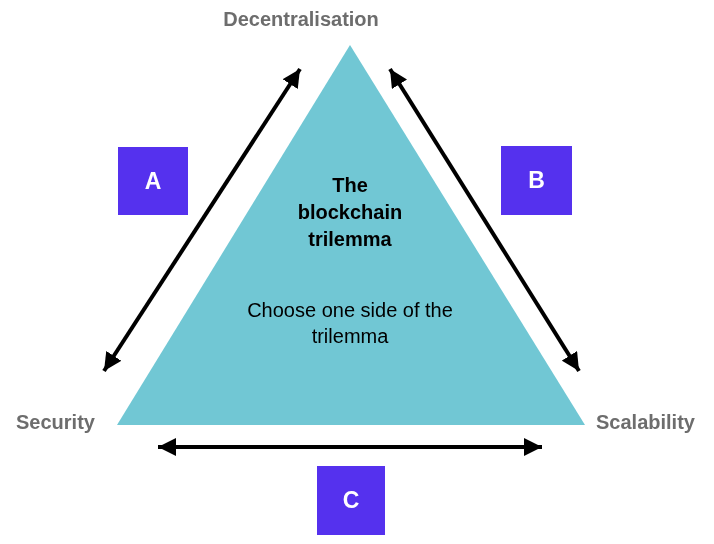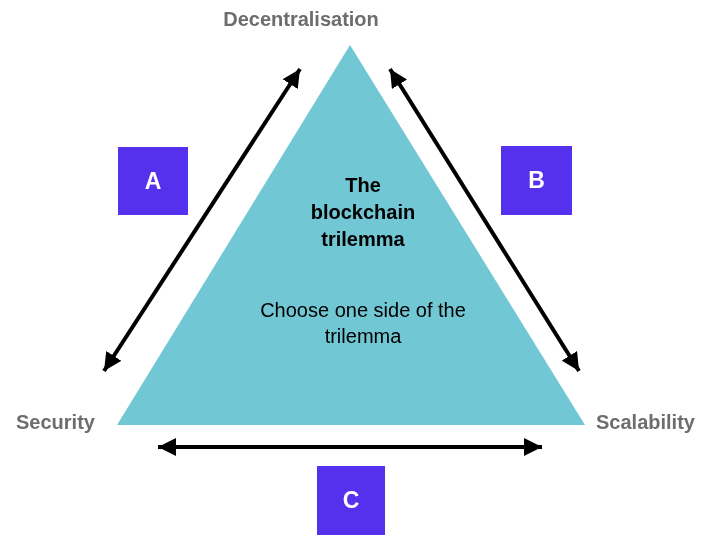--- a/index.html
+++ b/index.html
@@ -23,21 +23,21 @@
   .vertex-label{
     position:absolute;
     font-size:20px;font-weight:bold;
     color:var(--vertex-text);
     white-space:nowrap;
   }
   .vertex-top{left:0;width:602px;top:8px;text-align:center;}
   .vertex-bl{left:16px;top:411px;}
   .vertex-br{left:596px;top:411px;}
   .center-text{
-    position:absolute;left:213px;top:154px;width:300px;
+    position:absolute;left:200px;top:154px;width:300px;
     text-align:center;color:var(--center-text);
     white-space:pre-line;
   }
   .center-title{font-size:20px;font-weight:bold;line-height:27px;}
   .center-subtitle{font-size:20px;font-weight:normal;line-height:26px;margin-top:26px;}
   .side-box{
     position:absolute;
     background:var(--box);
     color:var(--box-text);
     display:flex;align-items:center;justify-content:center;

